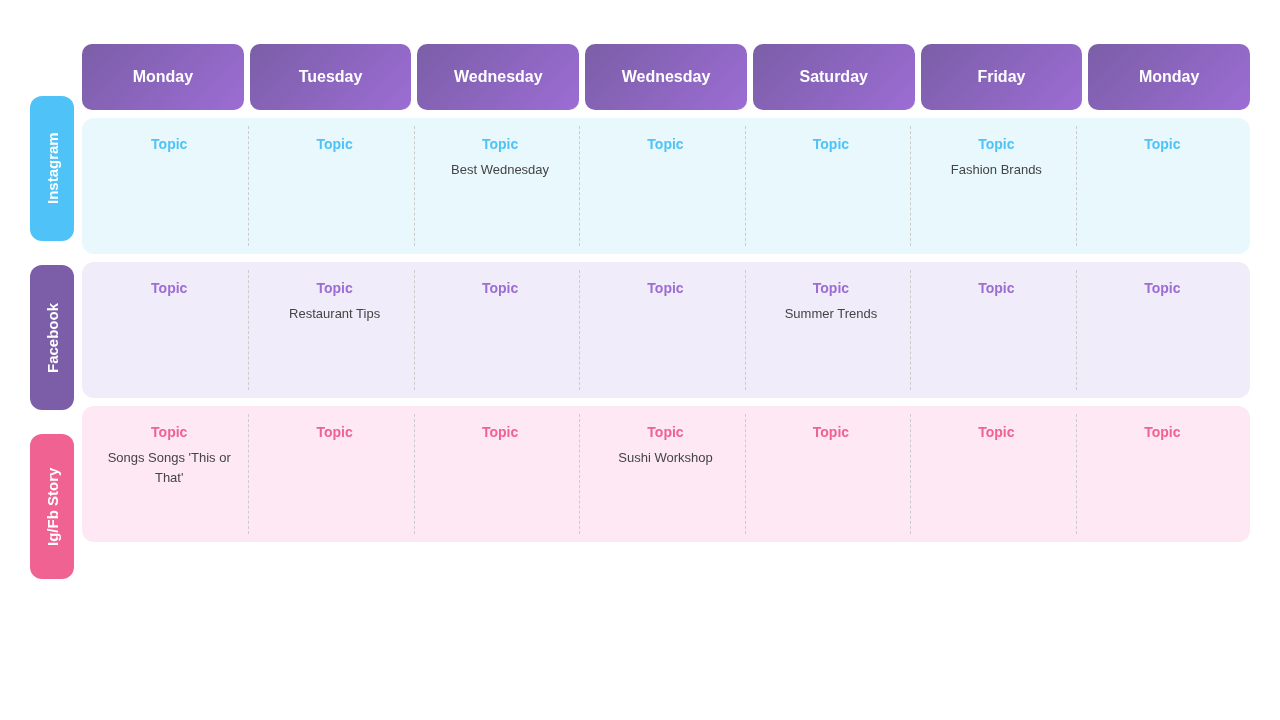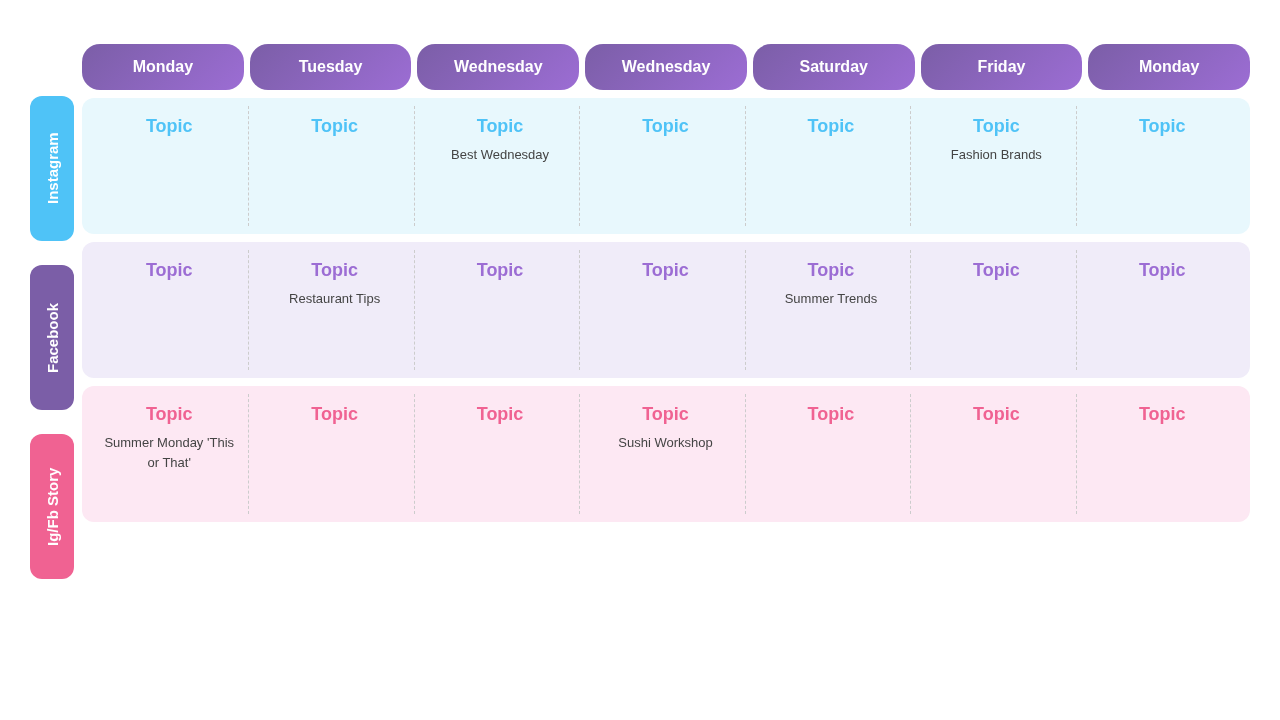--- a/index.html
+++ b/index.html
@@ -83,22 +83,22 @@
       gap: 6px;
       margin-bottom: 8px;
     }
 
     .day-header {
       background: linear-gradient(135deg, #7b5ea7, #9c6dd4);
       color: #ffffff;
       text-align: center;
       font-weight: 700;
       font-size: 16px;
-      padding: 14px 8px;
-      border-radius: 18px;
+      padding: 24px 8px;
+      border-radius: 10px;
     }
 
     [data-name="instagram-row"],
     [data-name="facebook-row"],
     [data-name="igfbstory-row"] {
       display: grid;
       grid-template-columns: repeat(7, 1fr);
       gap: 6px;
       border-radius: 12px;
       padding: 8px;
@@ -125,21 +125,21 @@
       padding: 10px 8px;
       min-height: 120px;
       border-right: 1.5px dashed #cccccc;
       position: relative;
     }
     .cell:last-child {
       border-right: none;
     }
 
     .cell-topic {
-      font-size: 18px;
+      font-size: 14px;
       font-weight: 700;
       margin-bottom: 8px;
     }
 
     [data-name="instagram-row"] .cell-topic { color: #4fc3f7; }
     [data-name="facebook-row"] .cell-topic { color: #9c6dd4; }
     [data-name="igfbstory-row"] .cell-topic { color: #f06292; }
 
     .cell-content {
       font-size: 13px;
@@ -226,21 +226,21 @@
           <div class="cell-content" data-name="facebook-row-content-5"></div>
         </div>
         <div class="cell" data-name="table-row">
           <div class="cell-topic" data-name="facebook-row-topic-6">Topic</div>
           <div class="cell-content" data-name="facebook-row-content-6"></div>
         </div>
       </div>
     <div data-name="igfbstory-row" id="igfbstory-row">
         <div class="cell" data-name="table-row">
           <div class="cell-topic" data-name="igfbstory-row-topic-0">Topic</div>
-          <div class="cell-content" data-name="igfbstory-row-content-0">Summer Monday
+          <div class="cell-content" data-name="igfbstory-row-content-0">Songs Songs
 'This or That'</div>
         </div>
         <div class="cell" data-name="table-row">
           <div class="cell-topic" data-name="igfbstory-row-topic-1">Topic</div>
           <div class="cell-content" data-name="igfbstory-row-content-1"></div>
         </div>
         <div class="cell" data-name="table-row">
           <div class="cell-topic" data-name="igfbstory-row-topic-2">Topic</div>
           <div class="cell-content" data-name="igfbstory-row-content-2"></div>
         </div>

